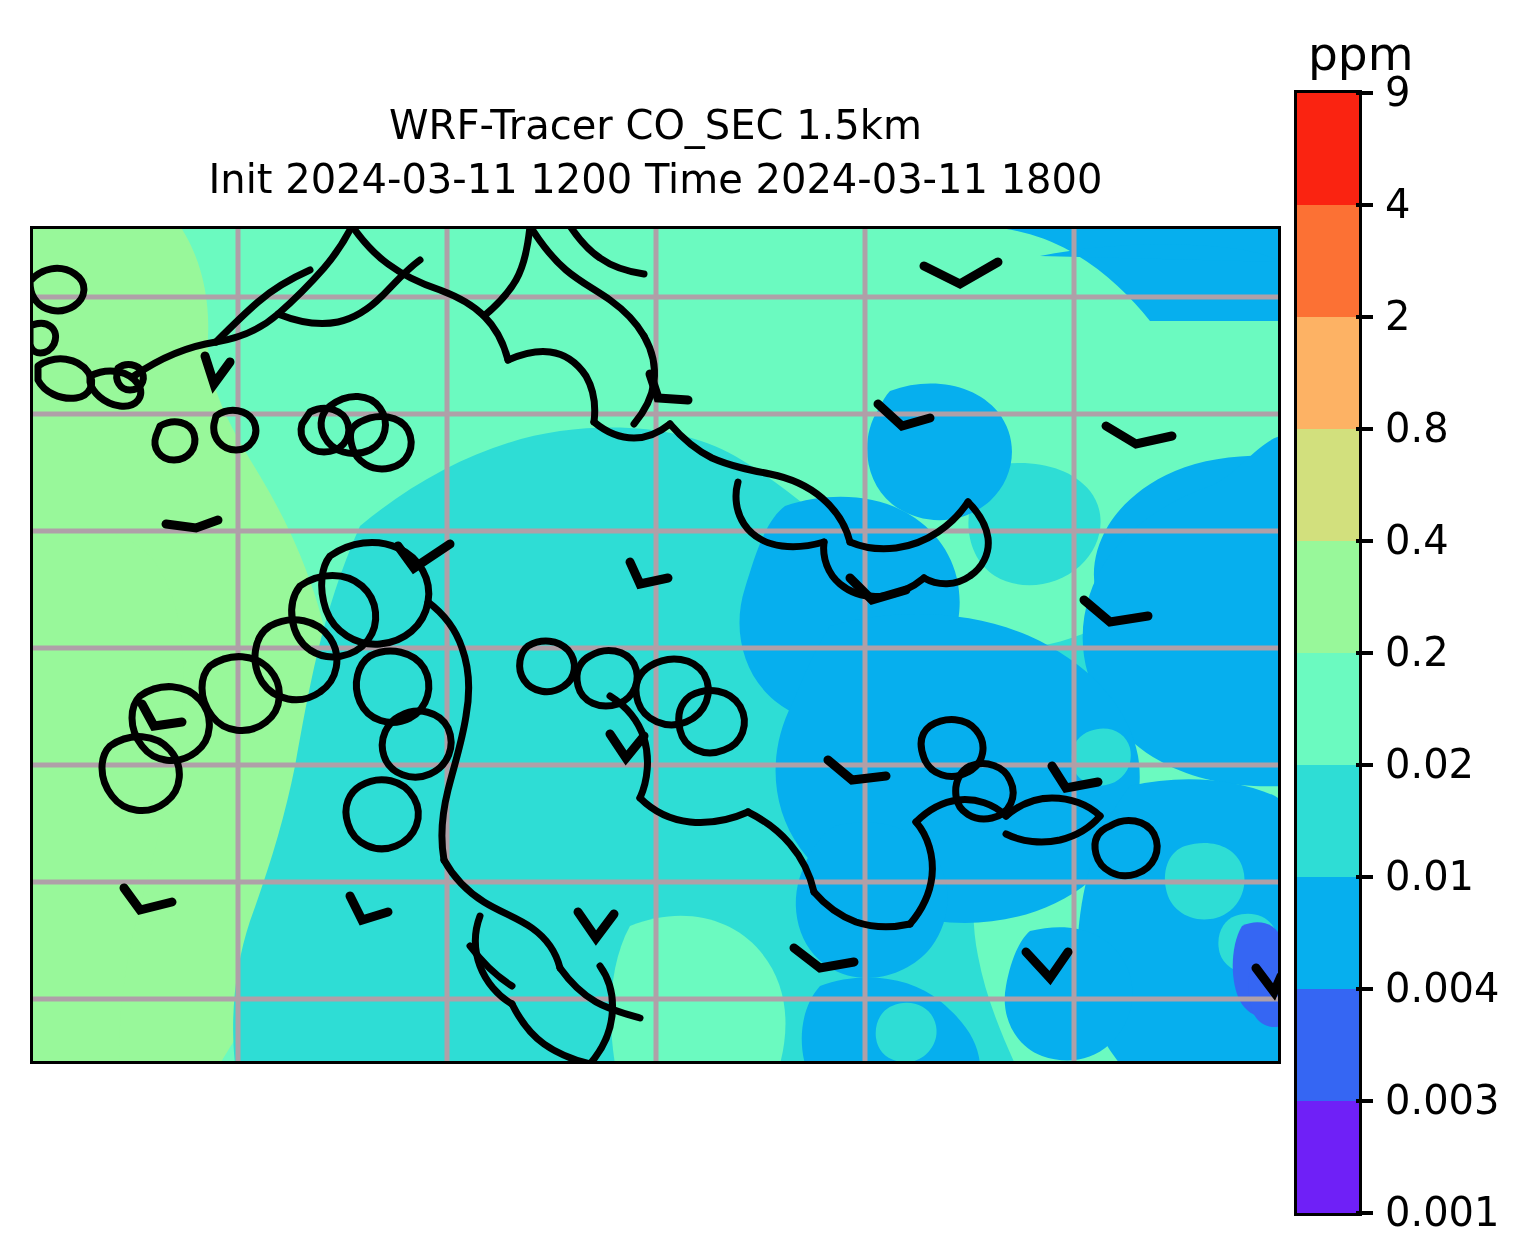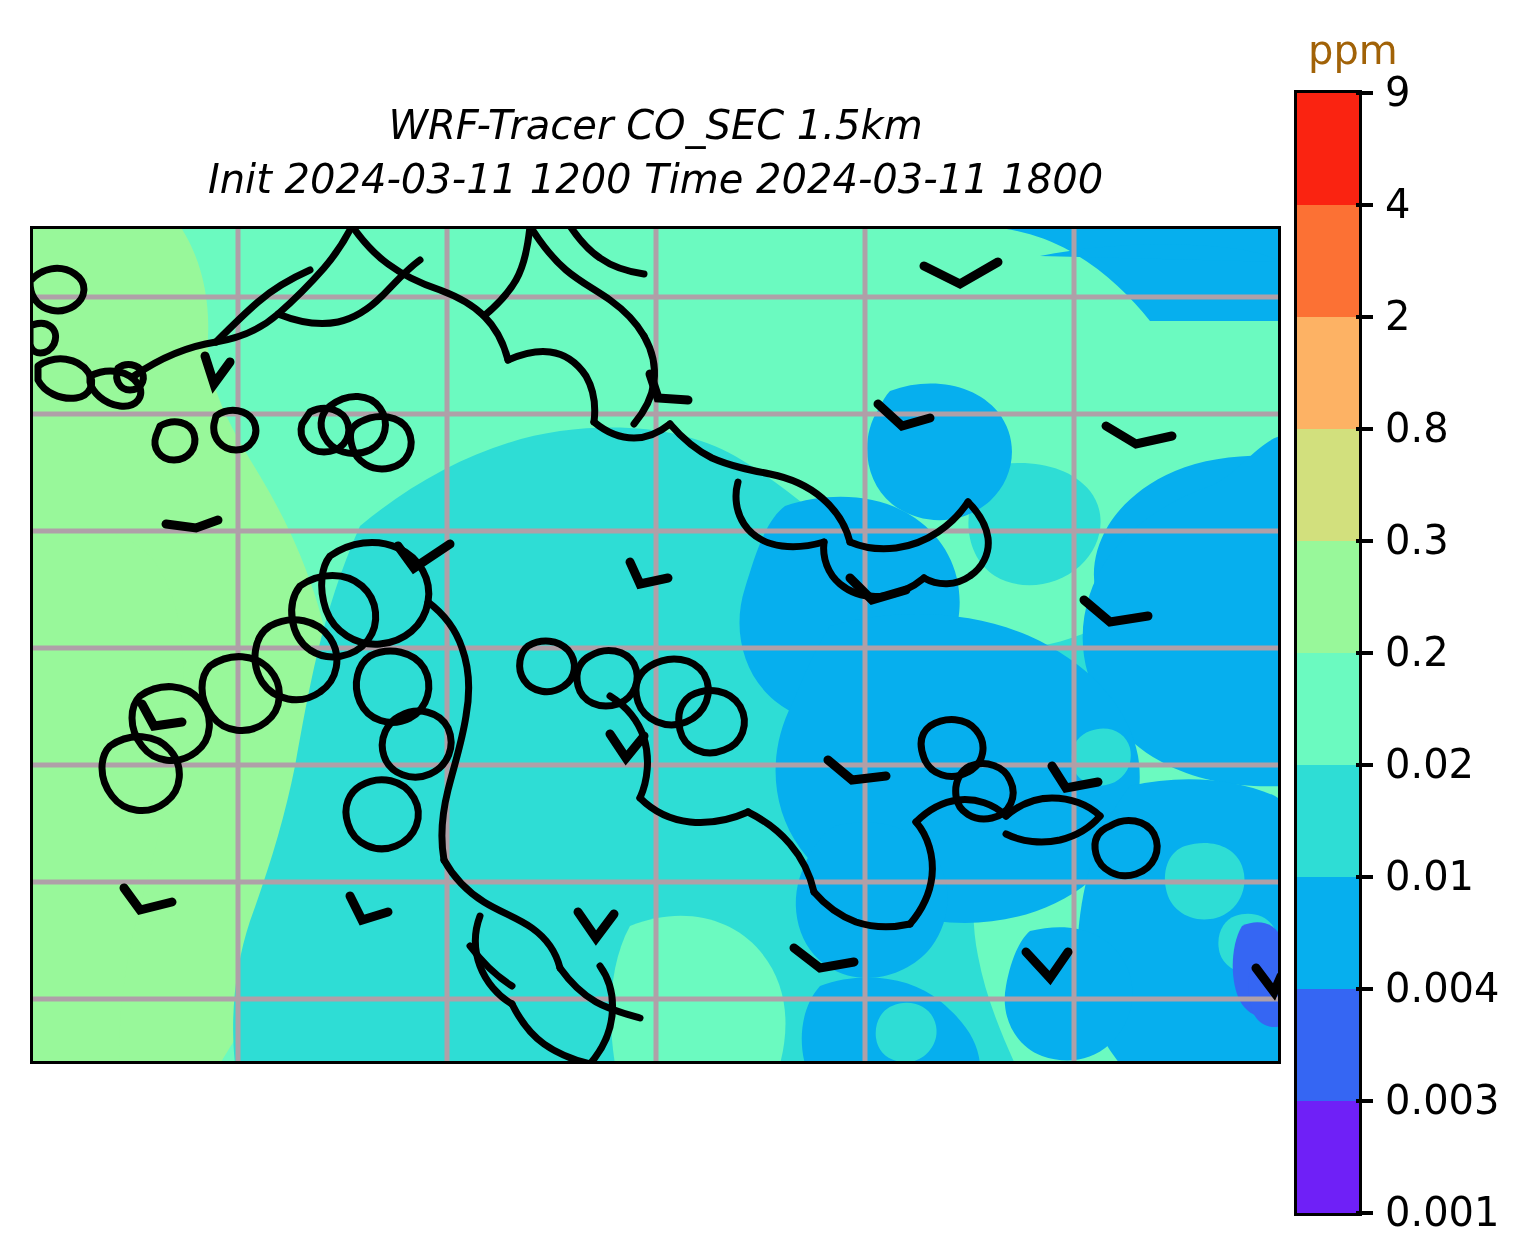--- a/index.html
+++ b/index.html
@@ -28,21 +28,21 @@
     left: 30px;
     top: 98px;
     width: 1251px;
     text-align: center;
     color: #000000;
     font-size: 40px;
     line-height: 54px;
     letter-spacing: 0px;
     white-space: nowrap;
   }
-  #title-block .tline { display: block; font-style: italic; }
+  #title-block .tline { display: block; }
 
   
   #map-axes {
     position: absolute;
     left: 30px;
     top: 226px;
     width: 1251px;
     height: 838px;
     box-sizing: border-box;
     border: 3px solid #000000;
@@ -98,22 +98,22 @@
     font-size: 40px;
     color: #000000;
     line-height: 1;
     transform: translateY(-1px);
     white-space: nowrap;
   }
   #cb-unit {
     position: absolute;
     left: 1308px;
     top: 30px;
-    font-size: 40px;
-    color: #a16207;
+    font-size: 47px;
+    color: #000000;
     line-height: 1;
     white-space: nowrap;
   }
 </style>
 </head>
 <body>
 
 <div id="figure">
 
   <div id="title-block">
@@ -428,21 +428,21 @@
       <div class="cb-tickrow" style="top: 227px;">
         <div class="cb-tickmark"></div>
         <div class="cb-ticklabel">2</div>
       </div>
       <div class="cb-tickrow" style="top: 339px;">
         <div class="cb-tickmark"></div>
         <div class="cb-ticklabel">0.8</div>
       </div>
       <div class="cb-tickrow" style="top: 451px;">
         <div class="cb-tickmark"></div>
-        <div class="cb-ticklabel">0.3</div>
+        <div class="cb-ticklabel">0.4</div>
       </div>
       <div class="cb-tickrow" style="top: 563px;">
         <div class="cb-tickmark"></div>
         <div class="cb-ticklabel">0.2</div>
       </div>
       <div class="cb-tickrow" style="top: 675px;">
         <div class="cb-tickmark"></div>
         <div class="cb-ticklabel">0.02</div>
       </div>
       <div class="cb-tickrow" style="top: 787px;">

